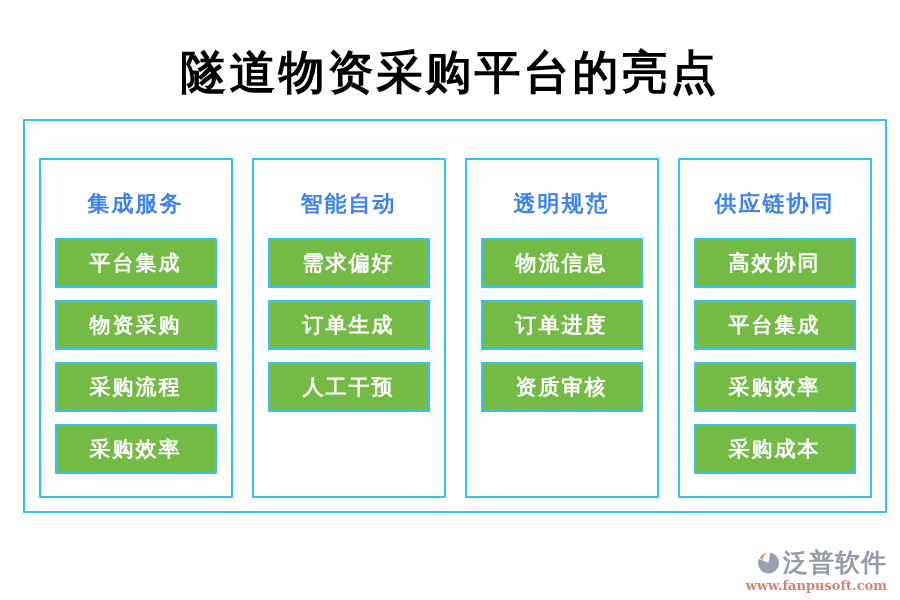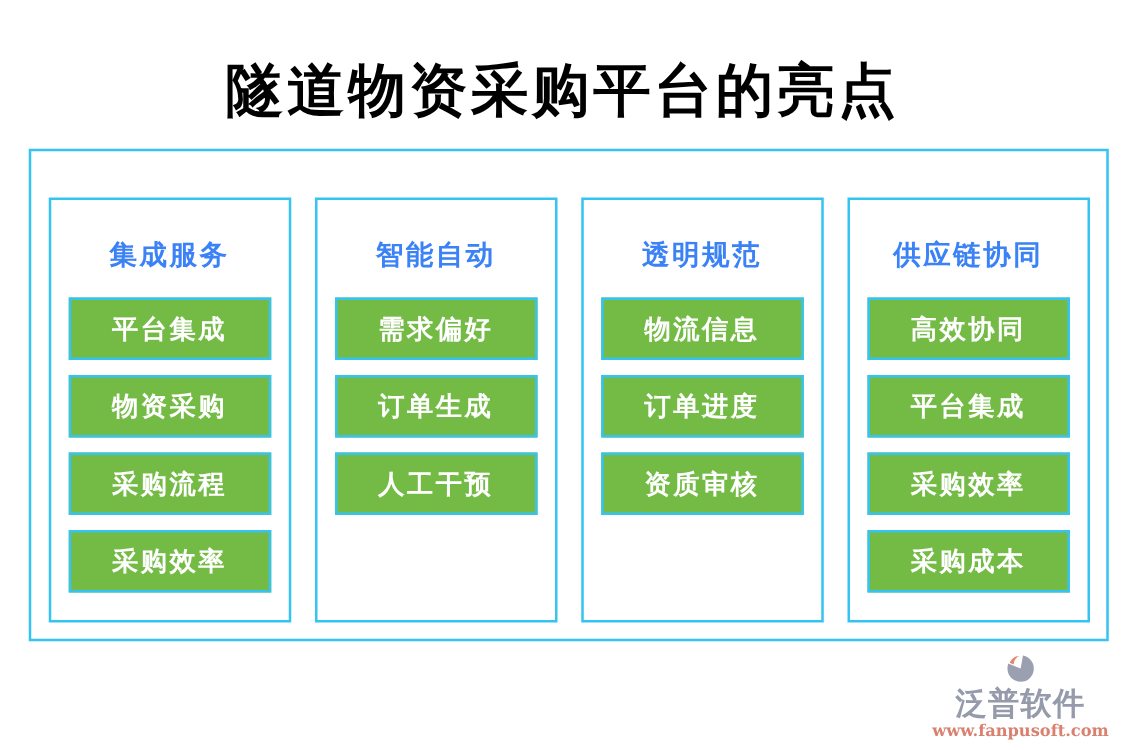--- a/index.html
+++ b/index.html
@@ -74,21 +74,20 @@
   .footer {
     position: absolute;
     right: 13px; bottom: 7px;
     text-align: right;
   }
   .brand-row {
     display: flex;
     align-items: center;
     justify-content: flex-end;
     gap: 1px;
-    flex-direction: column;
   }
   .logo { display: inline-flex; }
   .brand-name {
     font-family: "DejaVu Sans", "Liberation Sans", sans-serif;
     font-size: 25px;
     font-weight: bold;
     color: #959BAA;
     letter-spacing: 1px;
     line-height: 27px;
   }

